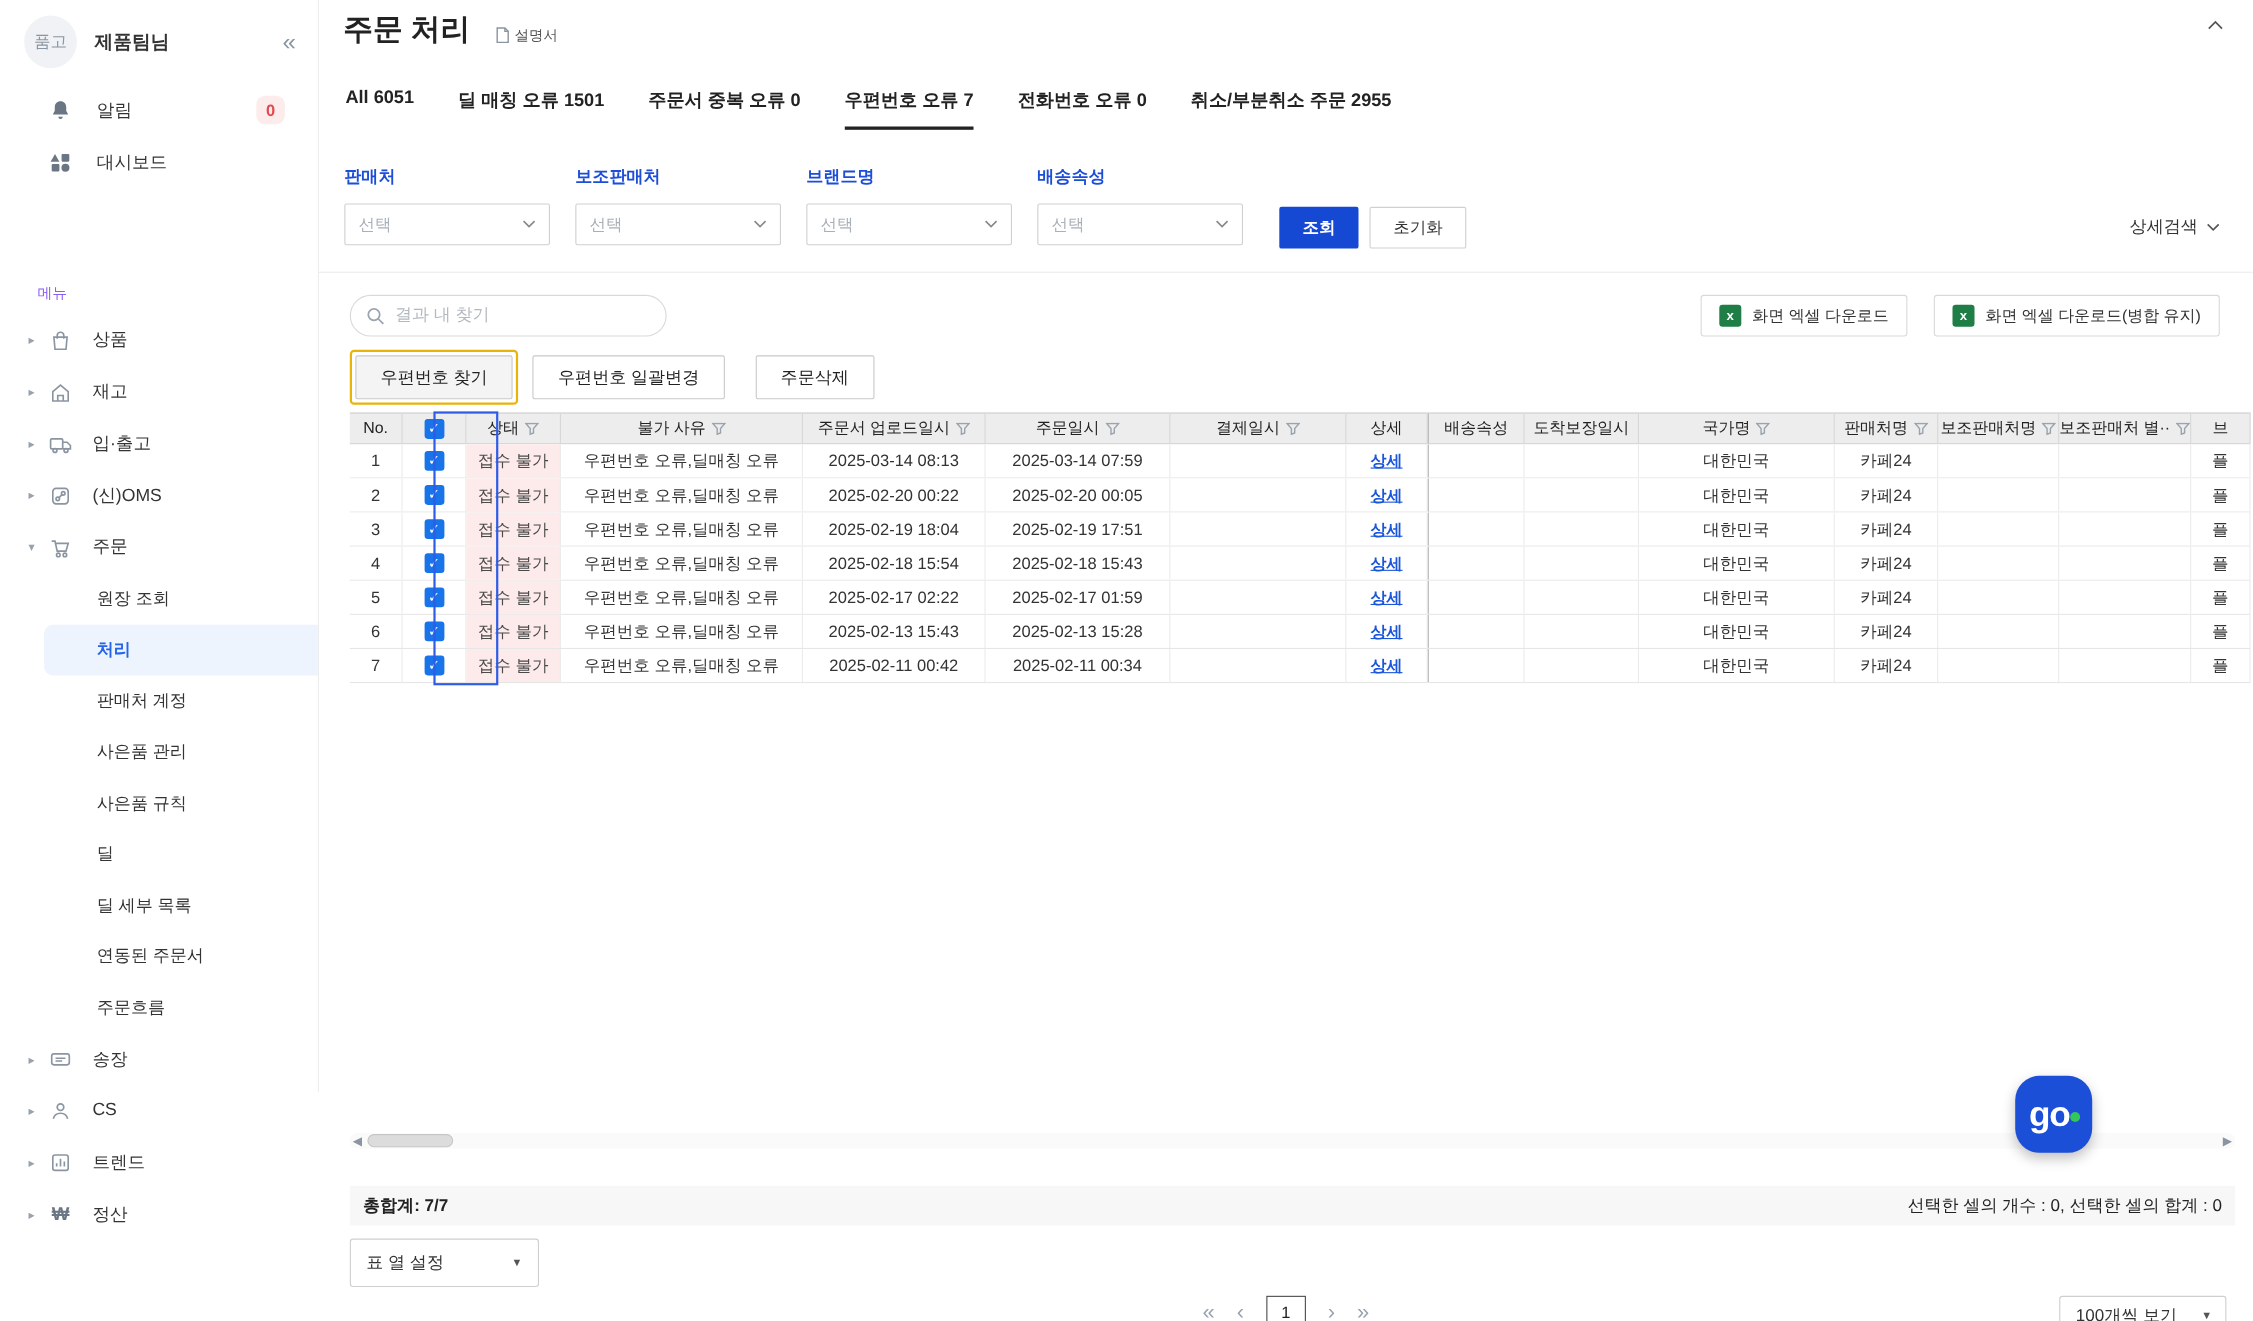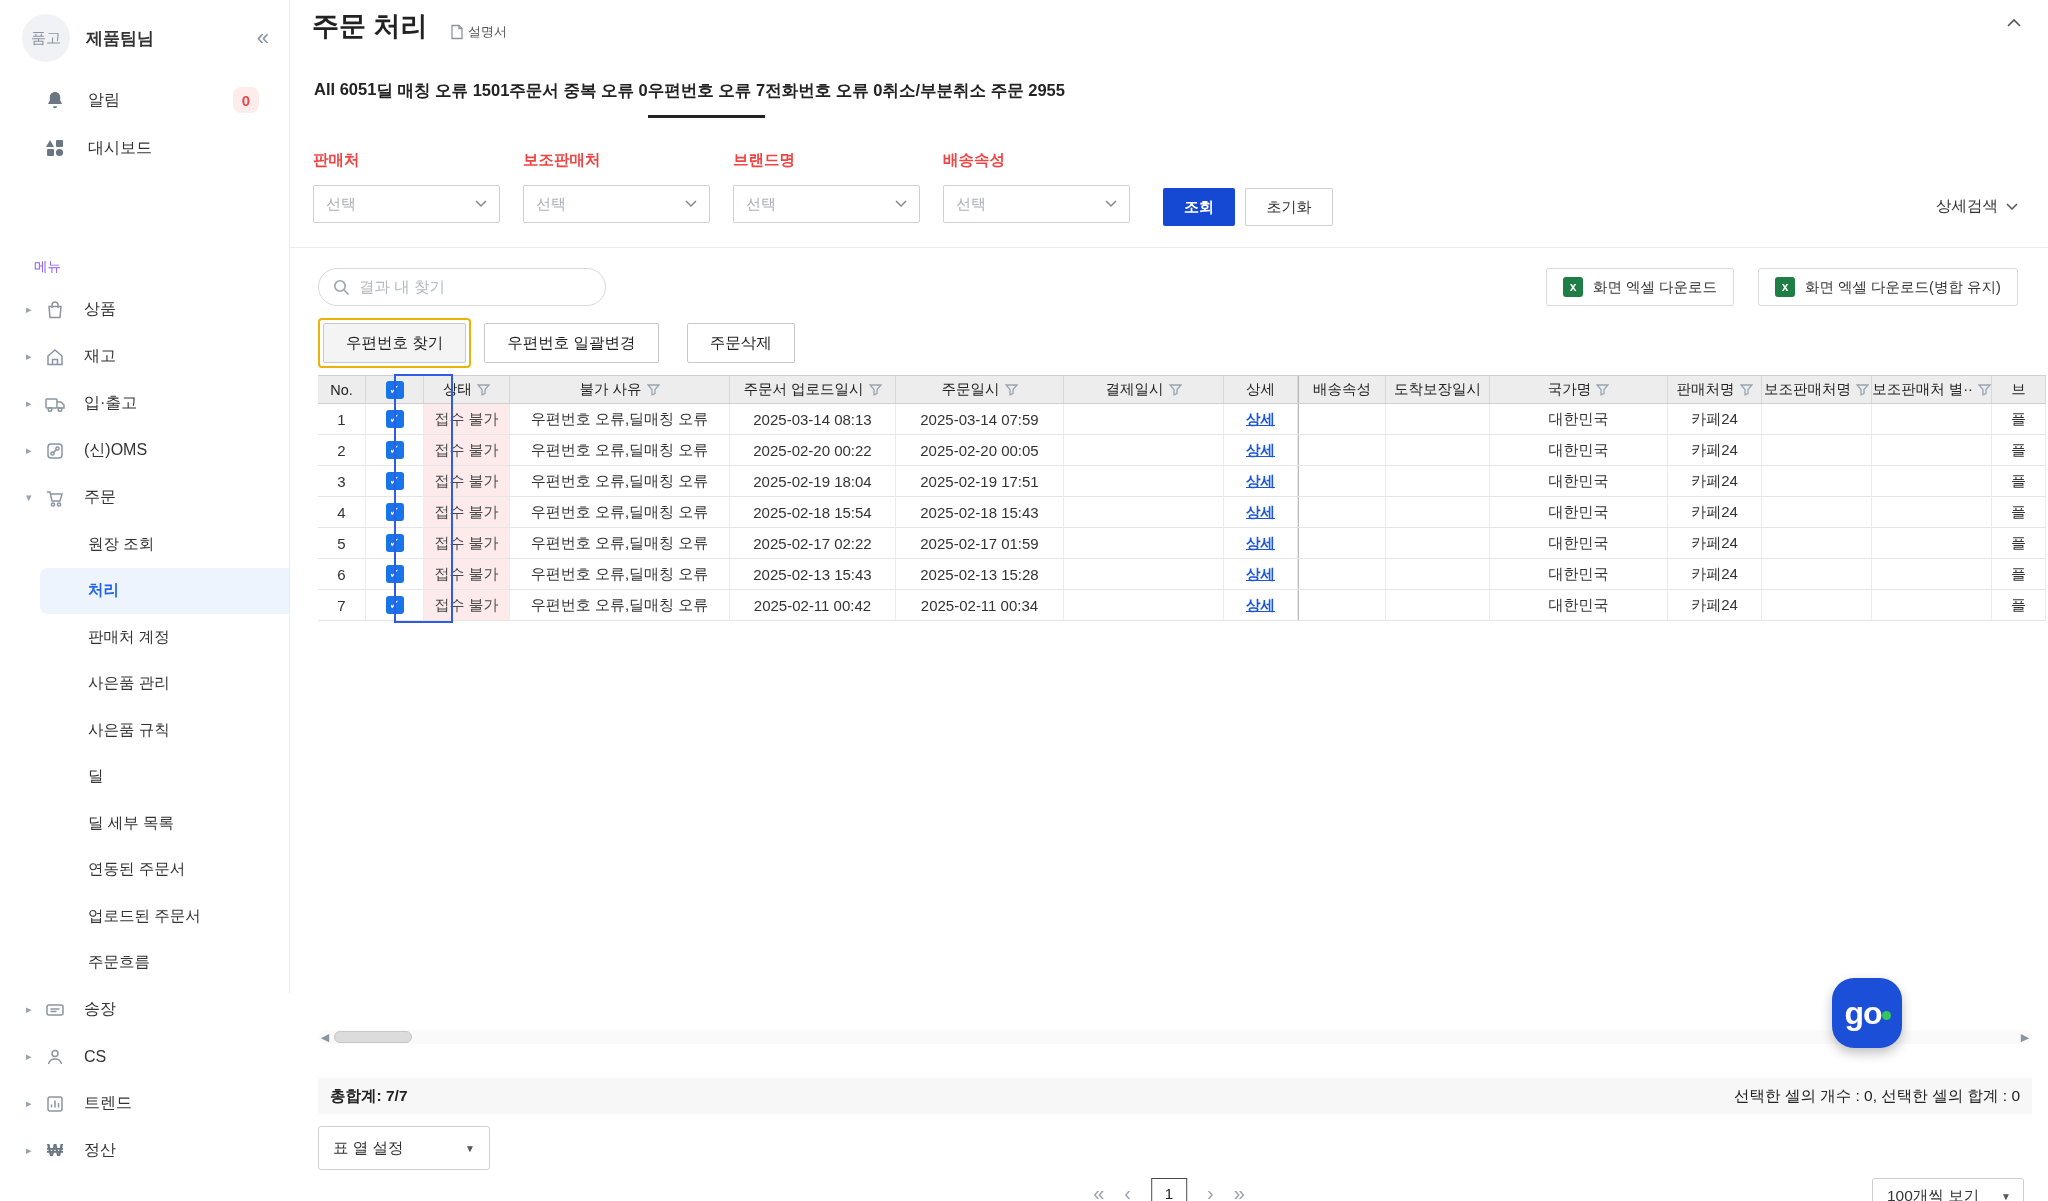--- a/index.html
+++ b/index.html
@@ -24,27 +24,27 @@
   .submenu-item { display:flex; align-items:center; height:46.5px; padding-left:88px; font-size:15.5px; color:#333; cursor:pointer; }
   .submenu-item.active { background:#eef4fd; color:#2563eb; font-weight:700; margin-left:40px; padding-left:48px; border-radius:8px 0 0 8px; }
   .won { font-size:17px; color:#6b7684; font-weight:600; }
 
   
   #main { position:absolute; left:290px; top:0; width:1758px; height:1201px; }
   .page-title { position:absolute; left:22px; top:8px; font-size:27px; font-weight:700; color:#222; }
   .manual { position:absolute; left:160px; top:23px; display:flex; align-items:center; gap:4px; font-size:13px; color:#555; cursor:pointer; }
   .panel-collapse { position:absolute; right:26px; top:18px; cursor:pointer; }
 
-  #tabs { position:absolute; left:24px; top:80px; display:flex; }
+  #tabs { position:absolute; left:24px; top:80px; display:flex; gap:40px; }
   .tab { font-size:16.5px; font-weight:700; color:#222; padding-bottom:13px; border-bottom:3px solid transparent; cursor:pointer; white-space:nowrap; }
   .tab.active { border-bottom-color:#222; }
 
   #filters { position:absolute; left:0; top:150px; width:100%; height:96px; }
   .filter-field { position:absolute; top:0; }
-  .filter-field .flabel { font-size:15.5px; font-weight:700; color:#ef4444; }
+  .filter-field .flabel { font-size:15.5px; font-weight:700; color:#1d4ed8; }
   .select-box { margin-top:14px; width:187px; height:38px; border:1px solid #d0d0d0; border-radius:2px; background:#fff; display:flex; align-items:center; padding:0 12px; cursor:pointer; }
   .select-box .ph { color:#aab0b8; font-size:15px; }
   .select-box .chev { margin-left:auto; }
   .btn-primary { position:absolute; left:873px; top:38px; width:72px; height:38px; background:#1549d4; color:#fff; border:none; border-radius:2px; font-size:15px; font-weight:700; cursor:pointer; }
   .btn-reset { position:absolute; left:955px; top:38px; width:88px; height:38px; background:#fff; color:#333; border:1px solid #d0d0d0; border-radius:2px; font-size:15px; cursor:pointer; }
   .adv-search { position:absolute; right:30px; top:46px; font-size:15.5px; color:#333; display:flex; align-items:center; gap:8px; cursor:pointer; }
   .filters-divider { position:absolute; left:0; top:247px; width:100%; border-top:1px solid #ececec; }
 
   .search-pill { position:absolute; left:28px; top:268px; width:288px; height:38px; border:1px solid #d9d9d9; border-radius:19px; display:flex; align-items:center; padding:0 14px; background:#fff; }
   .search-pill input { border:none; outline:none; margin-left:9px; font-size:15.5px; width:220px; color:#0369a1; background:transparent; font-family:inherit; }
@@ -191,21 +191,20 @@
 
   <div id="order-submenu">
       <div class="submenu-item">원장 조회</div>
       <div class="submenu-item active">처리</div>
       <div class="submenu-item">판매처 계정</div>
       <div class="submenu-item">사은품 관리</div>
       <div class="submenu-item">사은품 규칙</div>
       <div class="submenu-item">딜</div>
       <div class="submenu-item">딜 세부 목록</div>
       <div class="submenu-item">연동된 주문서</div>
-      <div class="submenu-item">업로드된 주문서</div>
       <div class="submenu-item">주문흐름</div>
     </div>
 
   <div class="menu-item">
     <span class="caret">▸</span>
     <span class="ic">
         <svg width="20" height="20" viewBox="0 0 20 20" fill="none" stroke="#8b95a1" stroke-width="1.5">
           <rect x="2" y="5" width="16" height="10" rx="2"></rect>
           <path d="M5.5 9h9M5.5 11.5h6"></path>
         </svg>

